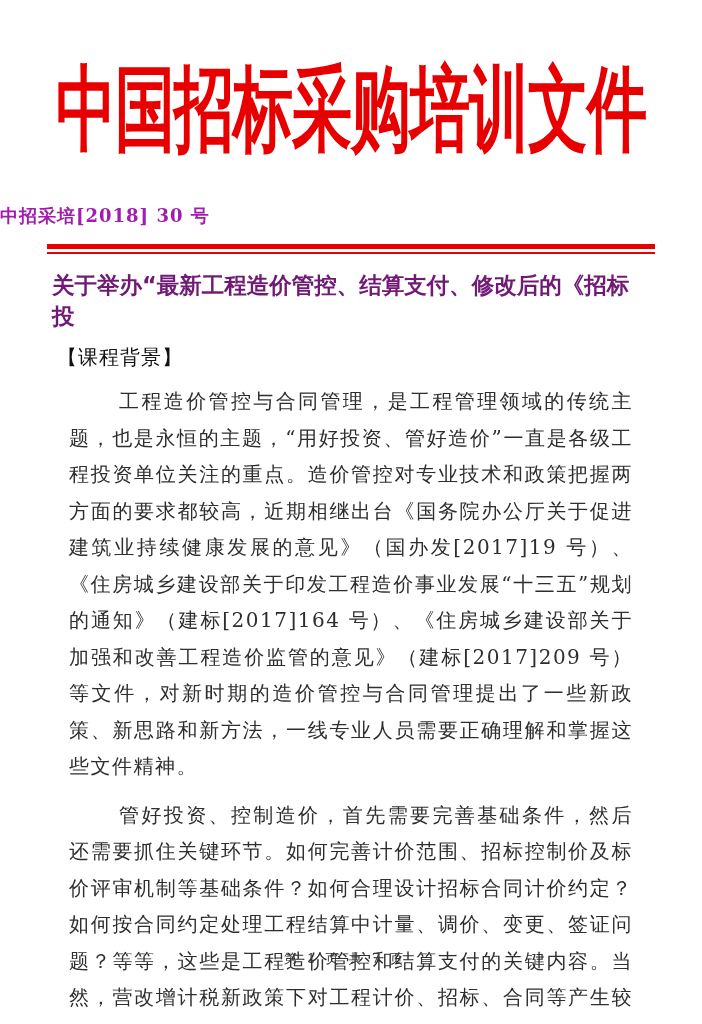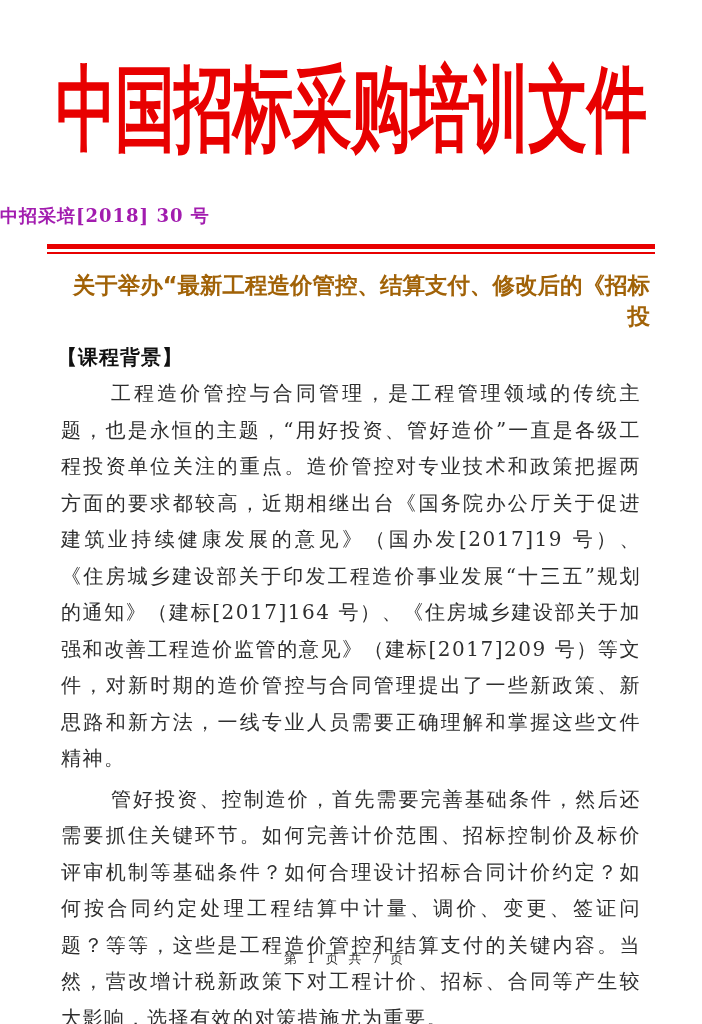--- a/index.html
+++ b/index.html
@@ -37,46 +37,46 @@
     color:#a21caf;
     letter-spacing:1px;
   }
   
   .rule { margin:16px 47px 0 47px; }
   .rule-thick { height:5px; background:#e80000; }
   .rule-thin  { height:2px; background:#e80000; margin-top:3px; }
   
   .notice-title {
     margin:16px 52px 0 52px;
-    text-align:right;
+    text-align:left;
     font-family:"DejaVu Sans", sans-serif;
     font-weight:bold;
     font-size:22.5px;
     line-height:31px;
-    color:#a16207;
+    color:#701a75;
   }
   
   .section-heading {
     margin:12px 57px 0 57px;
-    font-weight:bold;
+    font-weight:normal;
     font-size:20px;
     color:#111;
     letter-spacing:1px;
   }
   
   .body-text {
     margin:4px 57px 0 57px;
     font-size:20px;
     line-height:36.5px;
     letter-spacing:1.5px;
     text-align:justify;
     text-justify:inter-character;
     color:#2e2e2e;
   }
-  .body-text p { margin:4px; text-indent:2.5em; }
+  .body-text p { margin:12px; text-indent:2.5em; }
   
   .footer {
     position:absolute;
     left:0; right:12px; bottom:56px;
     text-align:center;
     font-size:13px;
     color:#333;
     letter-spacing:3px;
   }
 </style>

